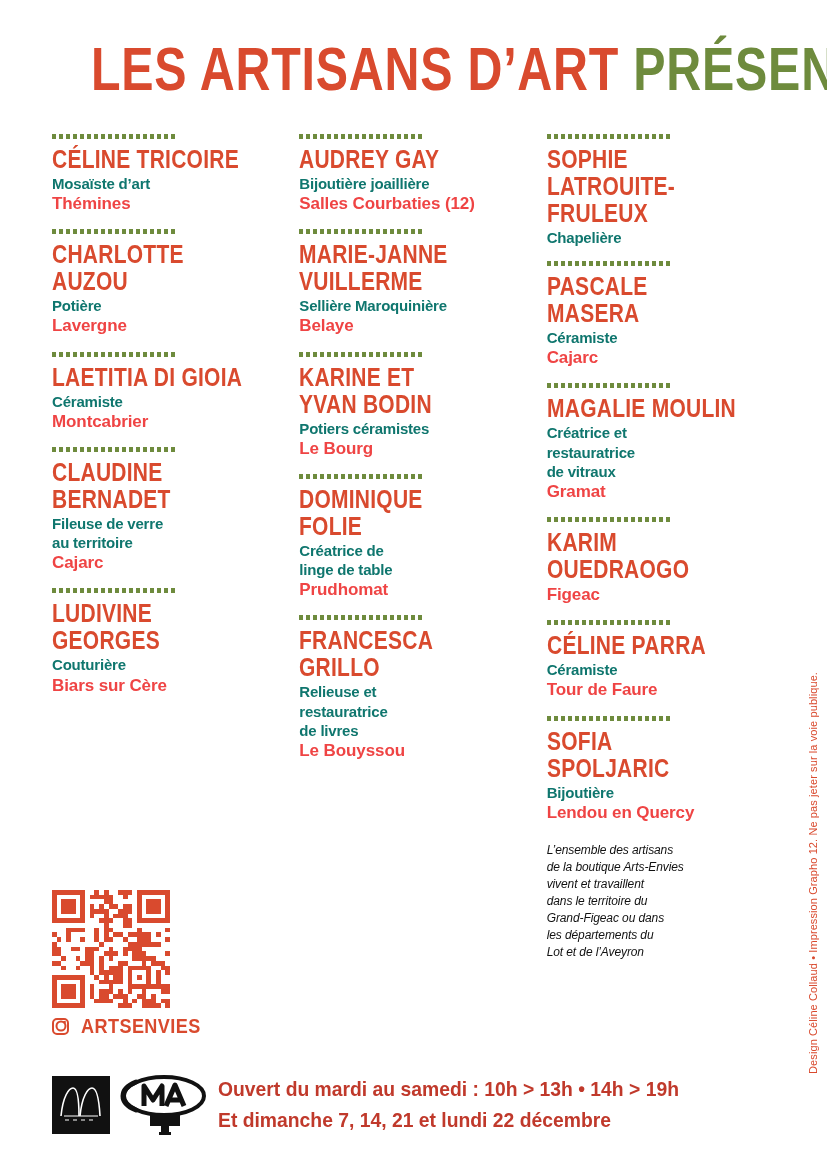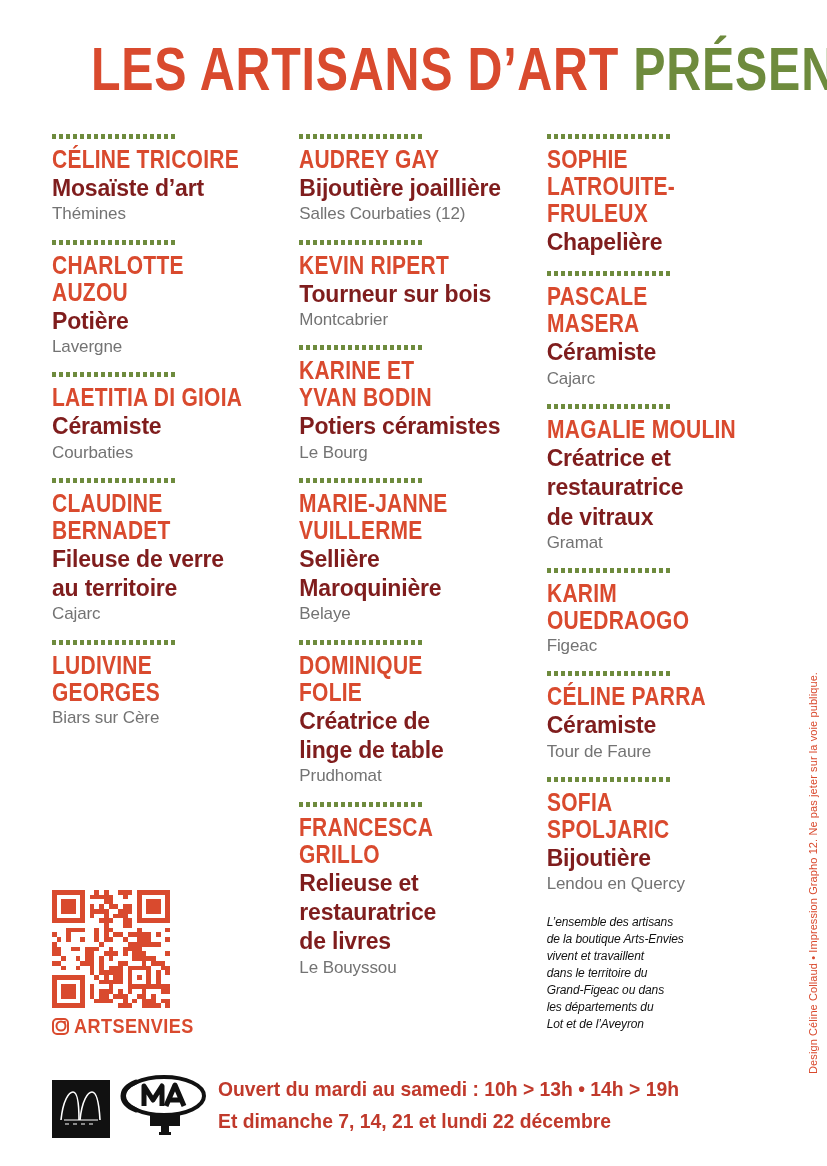--- a/index.html
+++ b/index.html
@@ -66,32 +66,32 @@
     font-weight: bold;
     line-height: 1.08;
     letter-spacing: 0.3px;
     transform: scaleX(0.84);
     transform-origin: left center;
     white-space: pre-line;
     margin-bottom: 1px;
   }
 
   .artisan-craft {
-    color: #7f1d1d;
-    font-size: 23px;
+    color: #0f766e;
+    font-size: 15px;
     font-weight: bold;
     line-height: 1.28;
     letter-spacing: -0.2px;
     white-space: pre-line;
   }
 
   .artisan-place {
-    color: #737373;
+    color: #ef4444;
     font-size: 17px;
-    font-weight: normal;
+    font-weight: bold;
     line-height: 1.3;
     letter-spacing: -0.1px;
   }
 
   
   .note {
     margin-top: 18px;
     font-style: italic;
     font-size: 12px;
     line-height: 1.42;
@@ -113,21 +113,21 @@
     display: grid;
     grid-template-columns: repeat(25, 1fr);
     grid-template-rows: repeat(25, 1fr);
   }
   .qr-code i { display: block; }
   .qr-code i.on { background: #d94a2e; }
 
   .qr-handle {
     display: flex;
     align-items: center;
-    gap: 5px;
+    gap: 12px;
     margin-top: 6px;
   }
   .ig-icon {
     width: 17px; height: 17px;
     border: 2.4px solid #d94a2e;
     border-radius: 5px;
     position: relative;
     flex: 0 0 auto;
   }
   .ig-icon::before {
@@ -157,21 +157,21 @@
     transform-origin: left center;
   }
 
   
   .footer {
     position: absolute;
     left: 52px;
     bottom: 28px;
     width: 720px;
     display: flex;
-    align-items: flex-end;
+    align-items: center;
     gap: 10px;
   }
 
   .logo-square {
     width: 58px; height: 58px;
     background: #111111;
     position: relative;
     flex: 0 0 auto;
     overflow: hidden;
   }
@@ -231,61 +231,56 @@
       <div class="entry">
         <div class="divider"></div>
         <div class="artisan-name">CHARLOTTE AUZOU</div>
         <div class="artisan-craft">Potière</div>
         <div class="artisan-place">Lavergne</div>
       </div>
       <div class="entry">
         <div class="divider"></div>
         <div class="artisan-name">LAETITIA DI GIOIA</div>
         <div class="artisan-craft">Céramiste</div>
-        <div class="artisan-place">Courbaties</div>
+        <div class="artisan-place">Montcabrier</div>
       </div>
       <div class="entry">
         <div class="divider"></div>
         <div class="artisan-name">CLAUDINE BERNADET</div>
         <div class="artisan-craft">Fileuse de verre
 au territoire</div>
         <div class="artisan-place">Cajarc</div>
       </div>
       <div class="entry">
         <div class="divider"></div>
         <div class="artisan-name">LUDIVINE GEORGES</div>
+        <div class="artisan-craft">Couturière</div>
         <div class="artisan-place">Biars sur Cère</div>
       </div>
     </div>
   <div class="col col-2">
       <div class="entry">
         <div class="divider"></div>
         <div class="artisan-name">AUDREY GAY</div>
         <div class="artisan-craft">Bijoutière joaillière</div>
         <div class="artisan-place">Salles Courbaties (12)</div>
       </div>
       <div class="entry">
         <div class="divider"></div>
-        <div class="artisan-name">KEVIN RIPERT</div>
-        <div class="artisan-craft">Tourneur sur bois</div>
-        <div class="artisan-place">Montcabrier</div>
+        <div class="artisan-name">MARIE-JANNE
+VUILLERME</div>
+        <div class="artisan-craft">Sellière Maroquinière</div>
+        <div class="artisan-place">Belaye</div>
       </div>
       <div class="entry">
         <div class="divider"></div>
         <div class="artisan-name">KARINE ET
 YVAN BODIN</div>
         <div class="artisan-craft">Potiers céramistes</div>
         <div class="artisan-place">Le Bourg</div>
-      </div>
-      <div class="entry">
-        <div class="divider"></div>
-        <div class="artisan-name">MARIE-JANNE
-VUILLERME</div>
-        <div class="artisan-craft">Sellière Maroquinière</div>
-        <div class="artisan-place">Belaye</div>
       </div>
       <div class="entry">
         <div class="divider"></div>
         <div class="artisan-name">DOMINIQUE FOLIE</div>
         <div class="artisan-craft">Créatrice de
 linge de table</div>
         <div class="artisan-place">Prudhomat</div>
       </div>
       <div class="entry">
         <div class="divider"></div>

